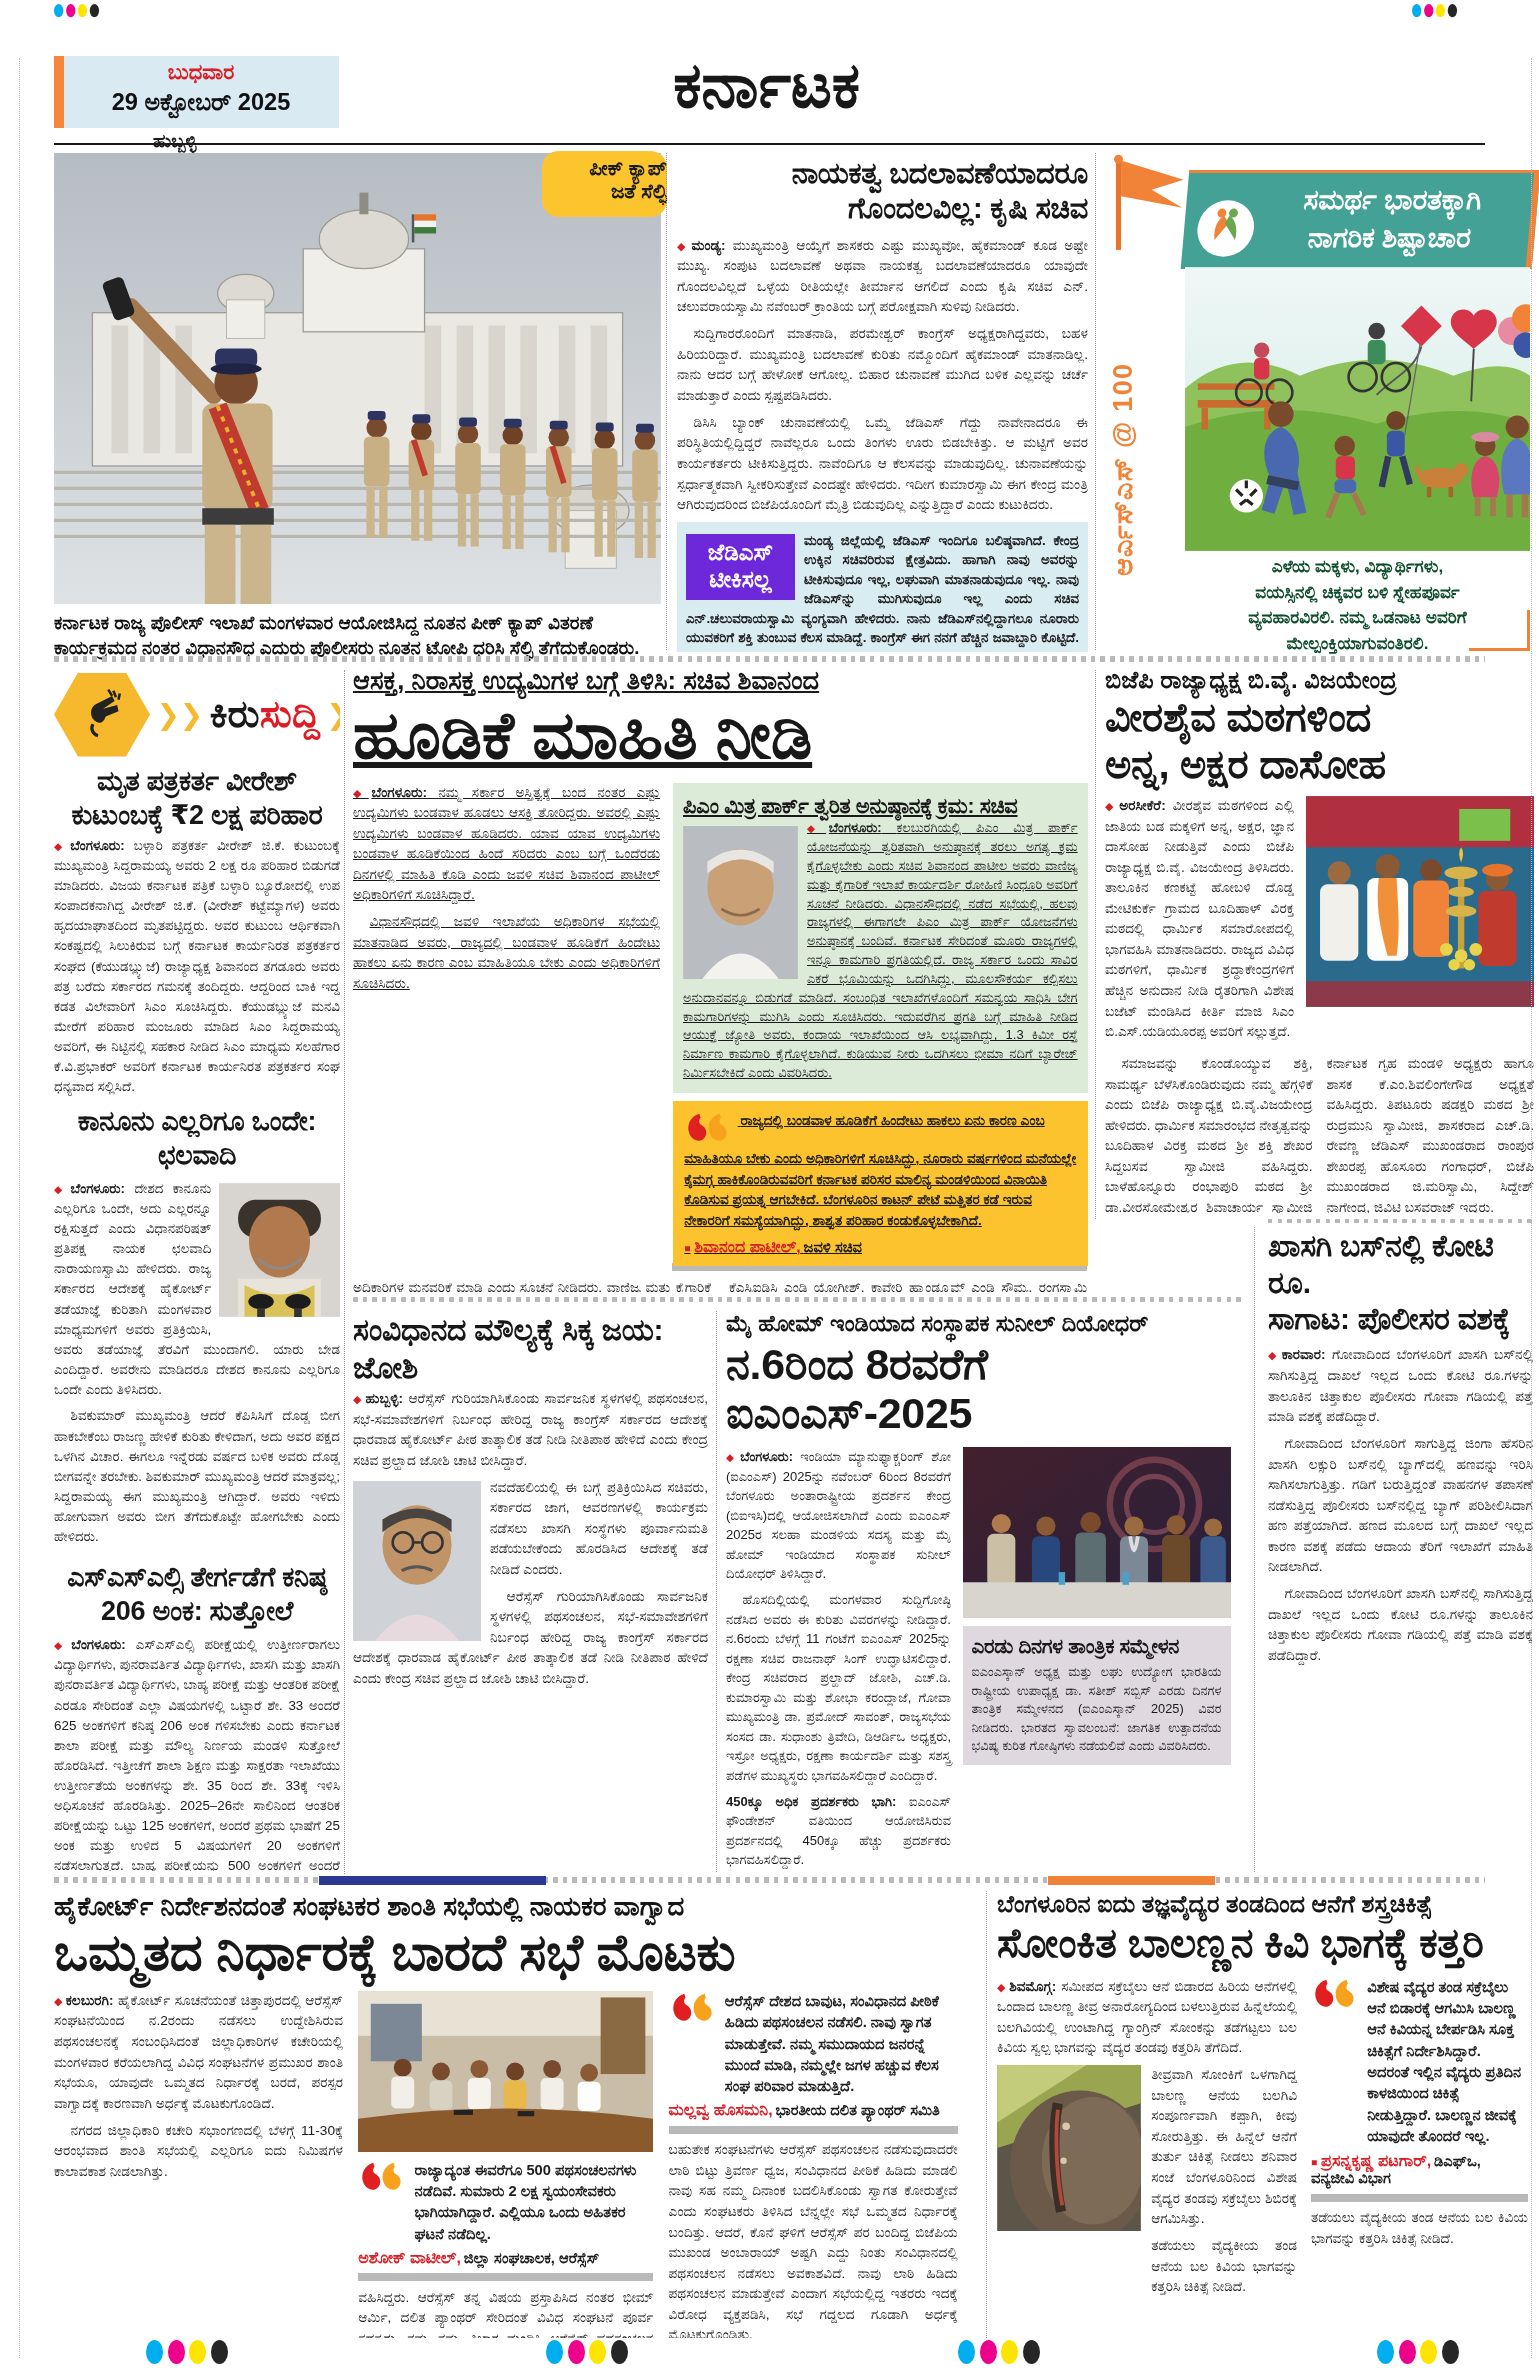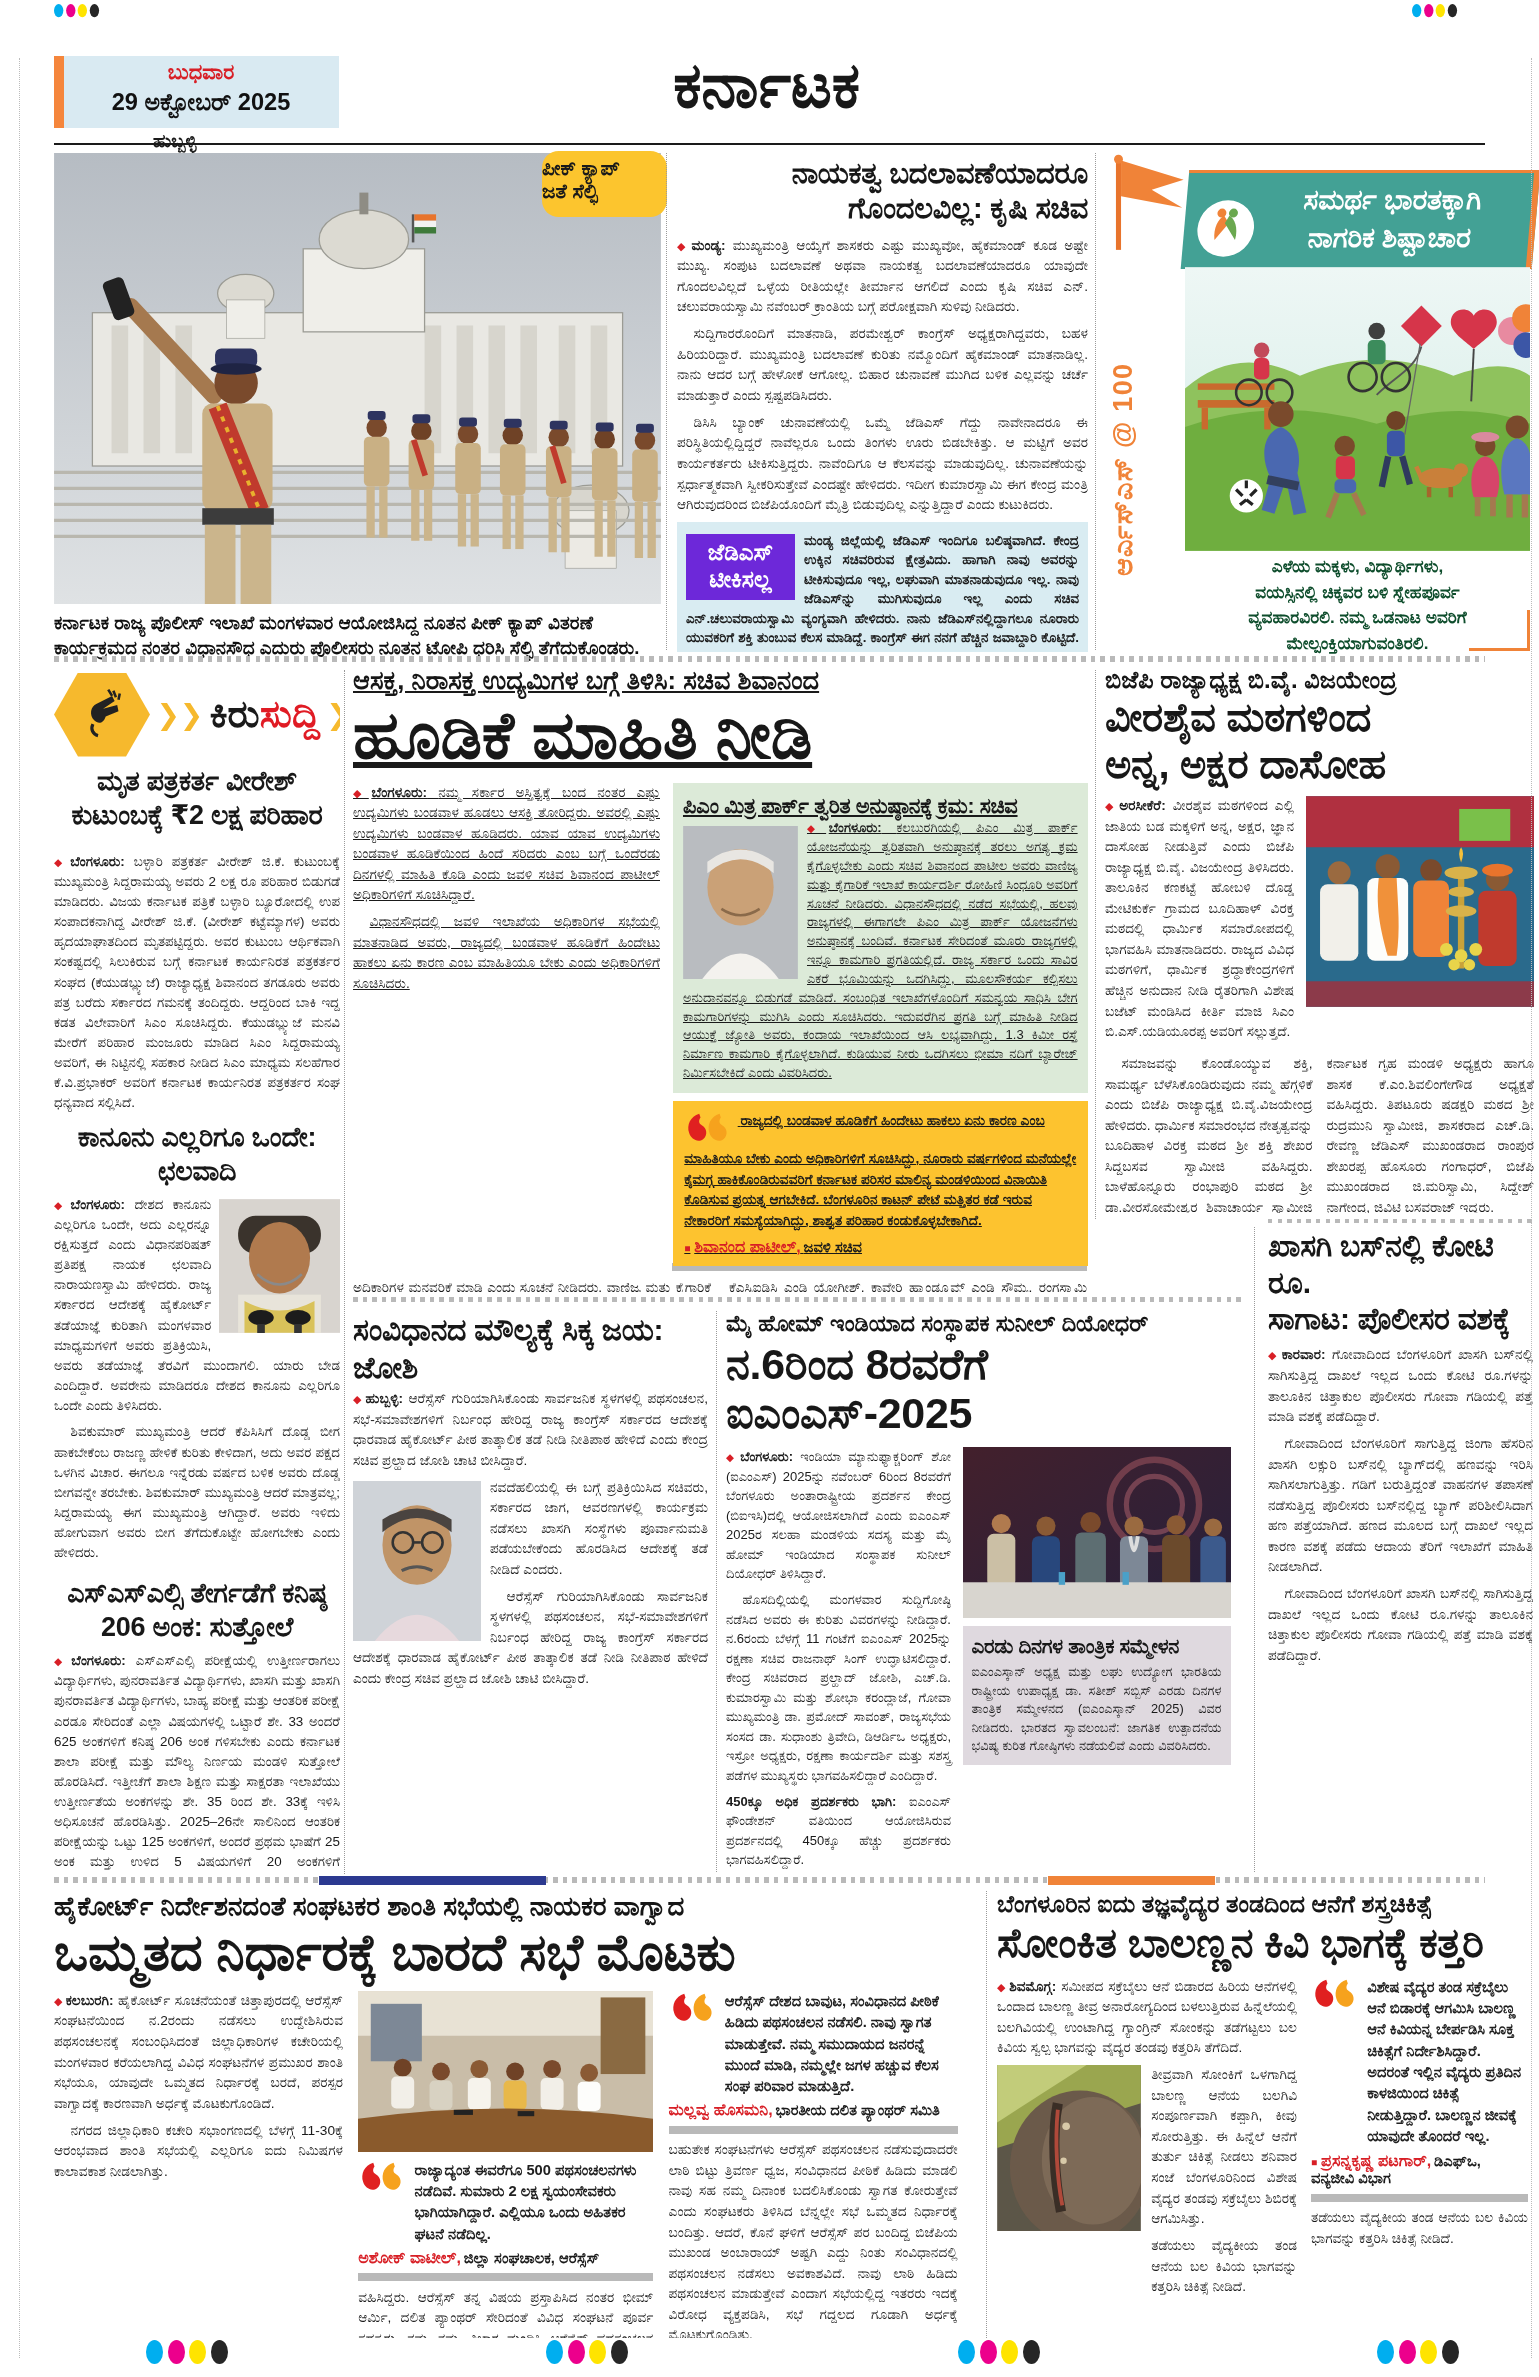--- a/index.html
+++ b/index.html
@@ -154,21 +154,21 @@
       <rect x="252" y="306" width="66" height="30" rx="10" fill="#2e3460"></rect>
         <ellipse cx="285" cy="338" rx="40" ry="9" fill="#1f2444"></ellipse>
       <rect x="232" y="392" width="110" height="168" rx="16" fill="#c9b084"></rect>
       <path d="M256 396 L322 560" stroke="#c03a2d" stroke-width="30"></path>
       <path d="M256 396 L322 560" stroke="#e8b12e" stroke-width="6" stroke-dasharray="8 10"></path>
       <rect x="232" y="556" width="112" height="26" fill="#3c3c3c"></rect>
       <rect x="236" y="582" width="48" height="124" fill="#cbb58c"></rect>
         <rect x="292" y="582" width="48" height="124" fill="#cbb58c"></rect>
     </g>
   </svg>
-  <div class="abs" style="left:542px;top:151px;width:125px;height:66px;background:#fcc52e;border-radius:16.6px;text-align:left;padding-top:6.4px;box-sizing:border-box;">
+  <div class="abs" style="left:542px;top:151px;width:125px;height:66px;background:#fcc52e;border-radius:16.6px;text-align:right;padding-top:6.4px;box-sizing:border-box;">
     <div style="font-size:20px;font-weight:900;">ಪೀಕ್ ಕ್ಯಾಪ್</div>
     <div style="font-size:20px;font-weight:900;">ಜತೆ ಸೆಲ್ಫಿ</div>
   </div>
   <div class="abs cap" style="left:54px;top:611px;width:607px;height:54px;overflow:hidden;">ಕರ್ನಾಟಕ ರಾಜ್ಯ ಪೊಲೀಸ್ ಇಲಾಖೆ ಮಂಗಳವಾರ ಆಯೋಜಿಸಿದ್ದ ನೂತನ ಪೀಕ್ ಕ್ಯಾಪ್ ವಿತರಣೆ ಕಾರ್ಯಕ್ರಮದ ನಂತರ ವಿಧಾನಸೌಧ ಎದುರು ಪೊಲೀಸರು ನೂತನ ಟೋಪಿ ಧರಿಸಿ ಸೆಲ್ಫಿ ತೆಗೆದುಕೊಂಡರು.</div>
 
   <div class="abs dotv" style="left:666px;top:153px;height:497px;"></div>
 
   <div class="abs" style="left:677px;top:156px;width:411px;height:496px;overflow:hidden;">
     <div class="hl" style="font-size:29px;line-height:1.22;text-align:right;">ನಾಯಕತ್ವ ಬದಲಾವಣೆಯಾದರೂ ಗೊಂದಲವಿಲ್ಲ: ಕೃಷಿ ಸಚಿವ</div>
     <div class="body just" style="margin-top:9px;">
@@ -301,21 +301,21 @@
             <path d="M30 52 C22 44 24 30 34 26 L58 14 L62 22 L44 34 L66 28 L68 38 L48 46 C44 58 36 58 30 52 Z" fill="#222"></path>
             <path d="M60 6 l4 10 M70 10 l-2 10 M52 4 l6 10" stroke="#222" stroke-width="4"></path>
             <path d="M28 58 C24 66 28 74 36 76" stroke="#222" stroke-width="5" fill="none"></path>
           </svg>
       </div>
       <span style="color:#f6b92d;font-size:28px;font-weight:900;">❯❯</span>
       <div style="font-size:38px;font-weight:900;white-space:nowrap;"><span>ಕಿರು</span><span style="color:#e01b24;">ಸುದ್ದಿ</span></div>
       <span style="color:#f6b92d;font-size:28px;font-weight:900;">❯❯</span>
     </div>
     <div class="hl" style="font-size:27px;line-height:1.25;text-align:center;margin-top:6.4px;">ಮೃತ ಪತ್ರಕರ್ತ ವೀರೇಶ್ ಕುಟುಂಬಕ್ಕೆ ₹2 ಲಕ್ಷ ಪರಿಹಾರ</div>
-    <div class="body just" style="margin-top:19px;font-size:13.4px;">
+    <div class="body just" style="margin-top:3px;font-size:13.4px;">
       <p><span class="diamond">◆</span><span class="dl">ಬೆಂಗಳೂರು:</span> <span>ಬಳ್ಳಾರಿ ಪತ್ರಕರ್ತ ವೀರೇಶ್ ಜಿ.ಕೆ. ಕುಟುಂಬಕ್ಕೆ ಮುಖ್ಯಮಂತ್ರಿ ಸಿದ್ದರಾಮಯ್ಯ ಅವರು 2 ಲಕ್ಷ ರೂ ಪರಿಹಾರ ಬಿಡುಗಡೆ ಮಾಡಿದರು. ವಿಜಯ ಕರ್ನಾಟಕ ಪತ್ರಿಕೆ ಬಳ್ಳಾರಿ ಬ್ಯೂರೋದಲ್ಲಿ ಉಪ ಸಂಪಾದಕನಾಗಿದ್ದ ವೀರೇಶ್ ಜಿ.ಕೆ. (ವೀರೇಶ್ ಕಟ್ಟೆಮ್ಯಾಗಳ) ಅವರು ಹೃದಯಾಘಾತದಿಂದ ಮೃತಪಟ್ಟಿದ್ದರು. ಅವರ ಕುಟುಂಬ ಆರ್ಥಿಕವಾಗಿ ಸಂಕಷ್ಟದಲ್ಲಿ ಸಿಲುಕಿರುವ ಬಗ್ಗೆ ಕರ್ನಾಟಕ ಕಾರ್ಯನಿರತ ಪತ್ರಕರ್ತರ ಸಂಘದ (ಕೆಯುಡಬ್ಲ್ಯುಜೆ) ರಾಜ್ಯಾಧ್ಯಕ್ಷ ಶಿವಾನಂದ ತಗಡೂರು ಅವರು ಪತ್ರ ಬರೆದು ಸರ್ಕಾರದ ಗಮನಕ್ಕೆ ತಂದಿದ್ದರು. ಆದ್ದರಿಂದ ಬಾಕಿ ಇದ್ದ ಕಡತ ವಿಲೇವಾರಿಗೆ ಸಿಎಂ ಸೂಚಿಸಿದ್ದರು. ಕೆಯುಡಬ್ಲ್ಯುಜೆ ಮನವಿ ಮೇರೆಗೆ ಪರಿಹಾರ ಮಂಜೂರು ಮಾಡಿದ ಸಿಎಂ ಸಿದ್ದರಾಮಯ್ಯ ಅವರಿಗೆ, ಈ ನಿಟ್ಟಿನಲ್ಲಿ ಸಹಕಾರ ನೀಡಿದ ಸಿಎಂ ಮಾಧ್ಯಮ ಸಲಹೆಗಾರ ಕೆ.ವಿ.ಪ್ರಭಾಕರ್ ಅವರಿಗೆ ಕರ್ನಾಟಕ ಕಾರ್ಯನಿರತ ಪತ್ರಕರ್ತರ ಸಂಘ ಧನ್ಯವಾದ ಸಲ್ಲಿಸಿದೆ.</span></p>
     </div>
     <div class="hl" style="font-size:27px;line-height:1.25;text-align:center;margin-top:7.7px;">ಕಾನೂನು ಎಲ್ಲರಿಗೂ ಒಂದೇ: ಛಲವಾದಿ</div>
     <div class="body just" style="margin-top:6.4px;font-size:13.4px;overflow:hidden;">
       <svg class="photo" style="float:right;margin:3.8px 0 5.1px 7.7px;" width="121" height="134" viewBox="0 0 190 210">
           <rect width="190" height="210" fill="#d8d4cf"></rect>
           <rect x="30" y="26" width="130" height="60" rx="28" fill="#3a332c"></rect>
           <ellipse cx="95" cy="92" rx="48" ry="56" fill="#b07a4e"></ellipse>
           <path d="M60 118 Q95 150 130 118" stroke="#8a8a8a" fill="none" stroke-width="4"></path>
           <rect x="30" y="150" width="130" height="60" fill="#e8e4da"></rect>

